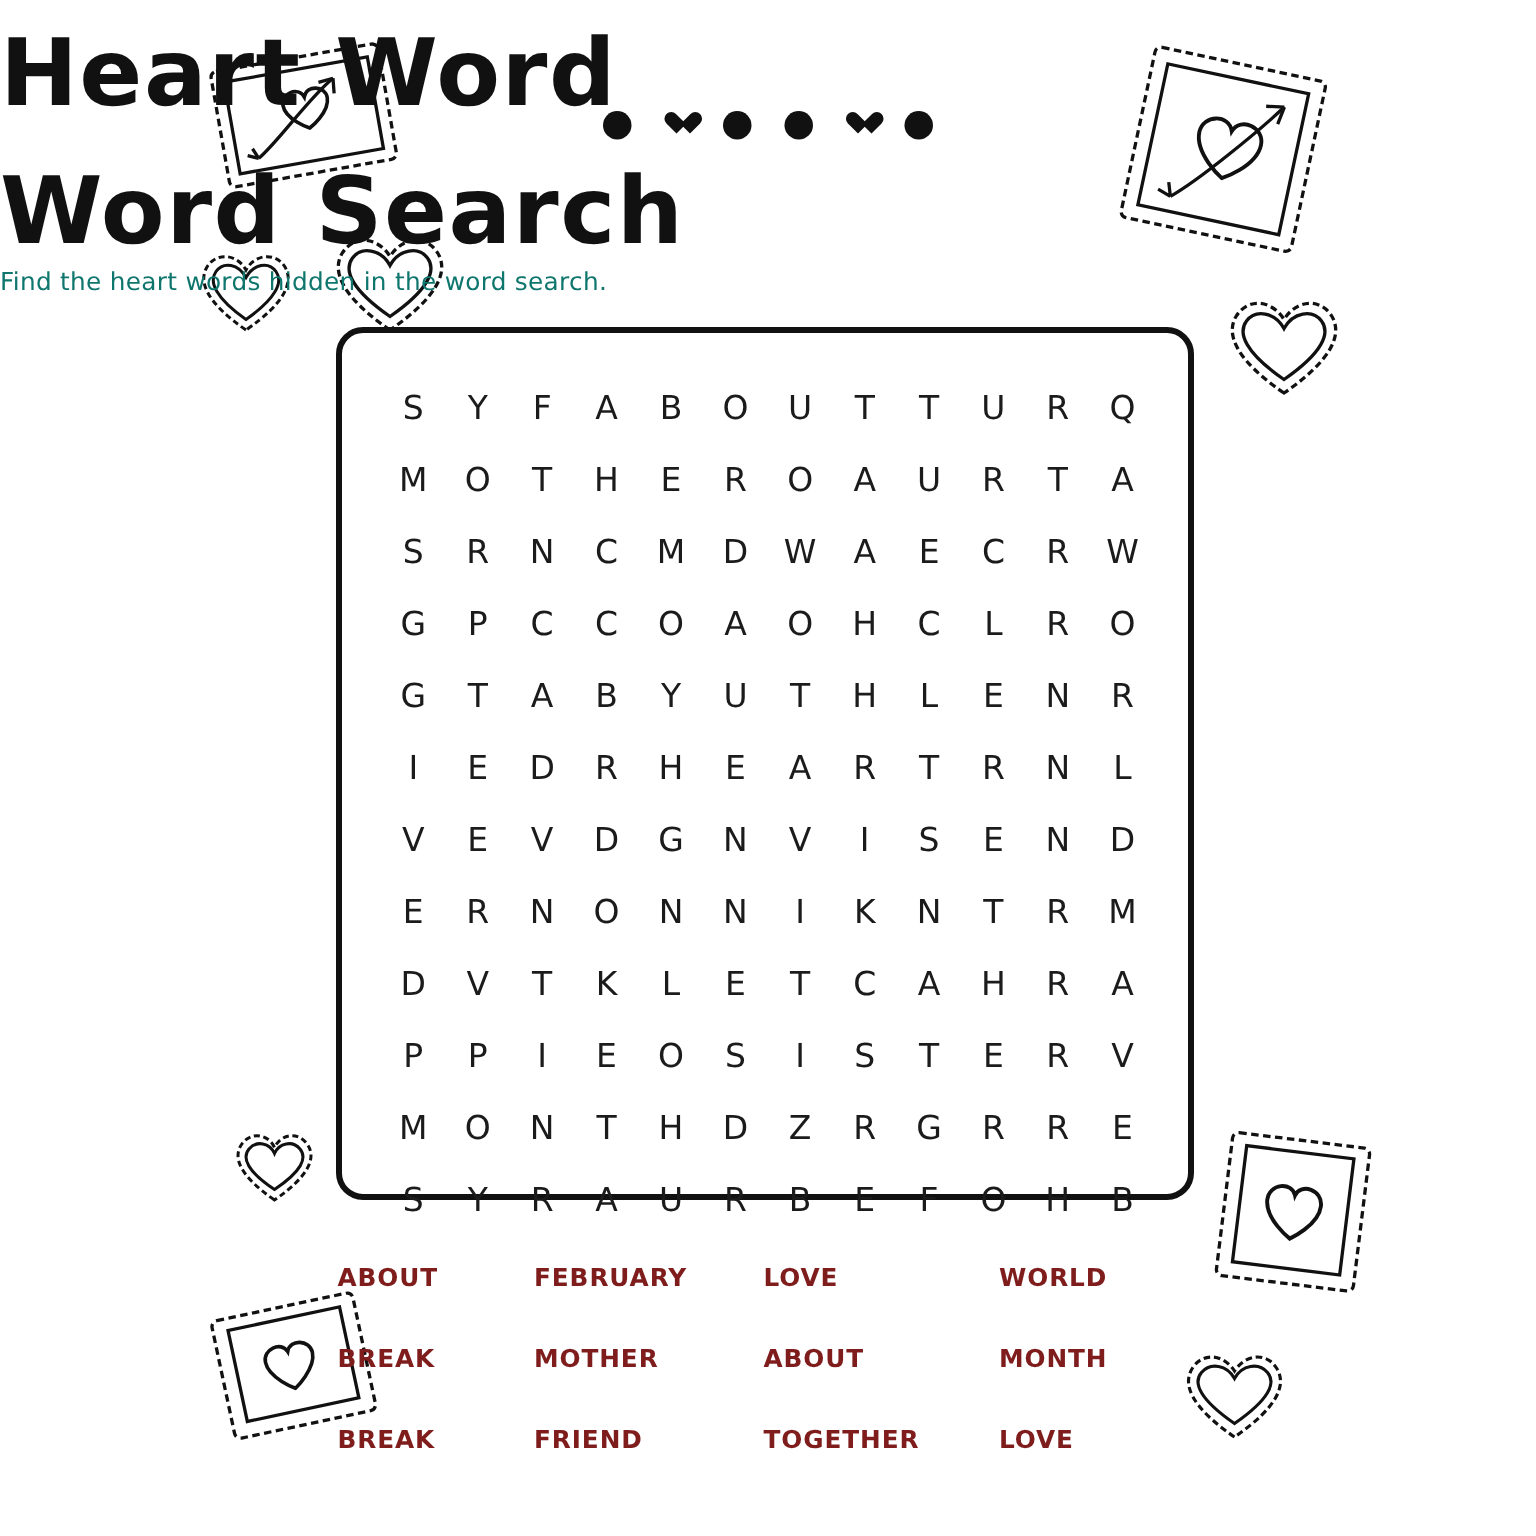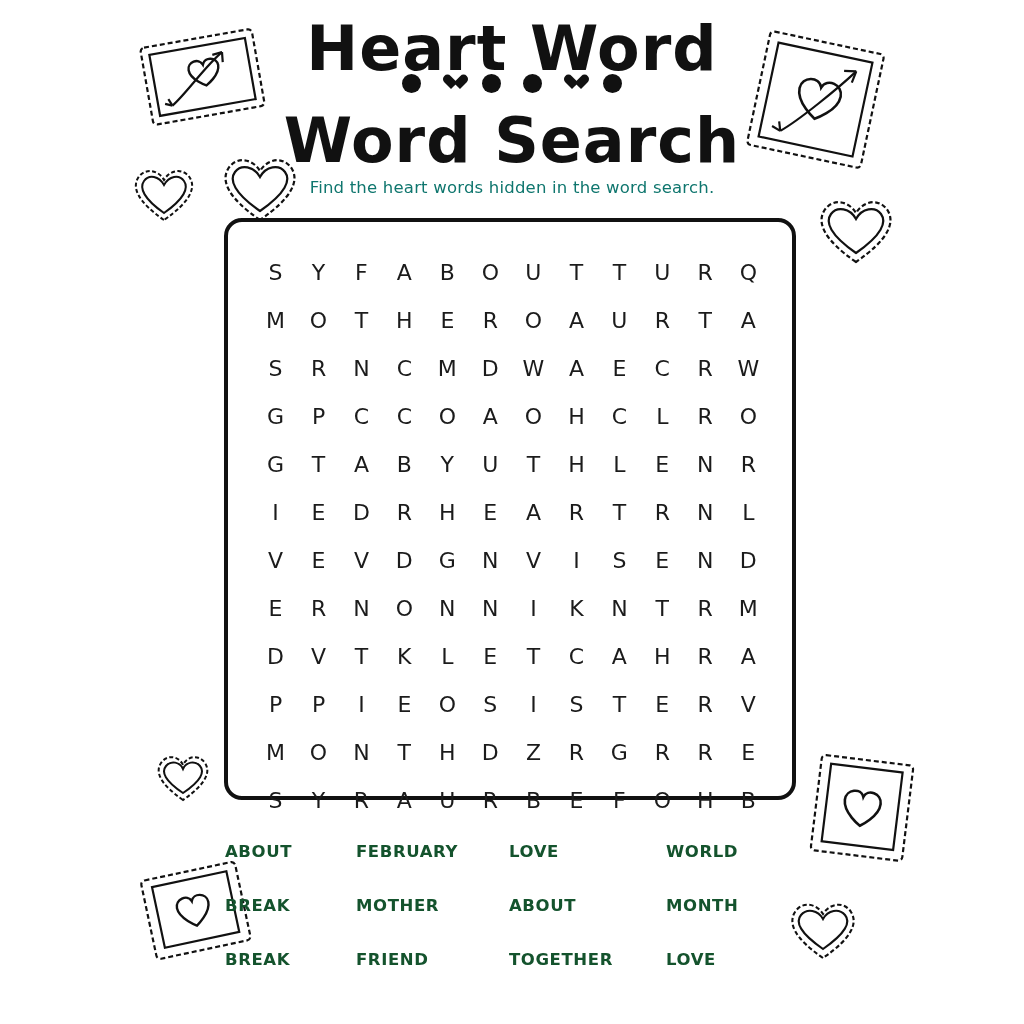--- a/index.html
+++ b/index.html
@@ -15,21 +15,21 @@
     font-family: "DejaVu Sans", sans-serif;
     color: #1a1a1a;
   }
 
   
   .title-block {
     position: absolute;
     left: 0;
     top: 18px;
     width: 1024px;
-    text-align: center;
+    text-align: left;
   }
   .title-line {
     font-family: "DejaVu Sans", sans-serif;
     font-weight: bold;
     font-size: 62px;
     letter-spacing: 1px;
     line-height: 1.0;
     color: #111111;
   }
   .title-line-1 { margin-bottom: 4px; }
@@ -112,21 +112,21 @@
     display: grid;
     grid-template-columns: 131px 153px 157px 131px;
     grid-auto-rows: 54px;
     align-items: center;
   }
   .word-item {
     font-family: "DejaVu Sans", sans-serif;
     font-weight: bold;
     font-size: 16.5px;
     letter-spacing: 0.6px;
-    color: #14532d;
+    color: #7f1d1d;
   }
 
   
   .deco { position: absolute; }
   .deco svg { display: block; }
 </style>
 </head>
 <body>
 
 <div class="deco" style="left:130px; top:22px;">

